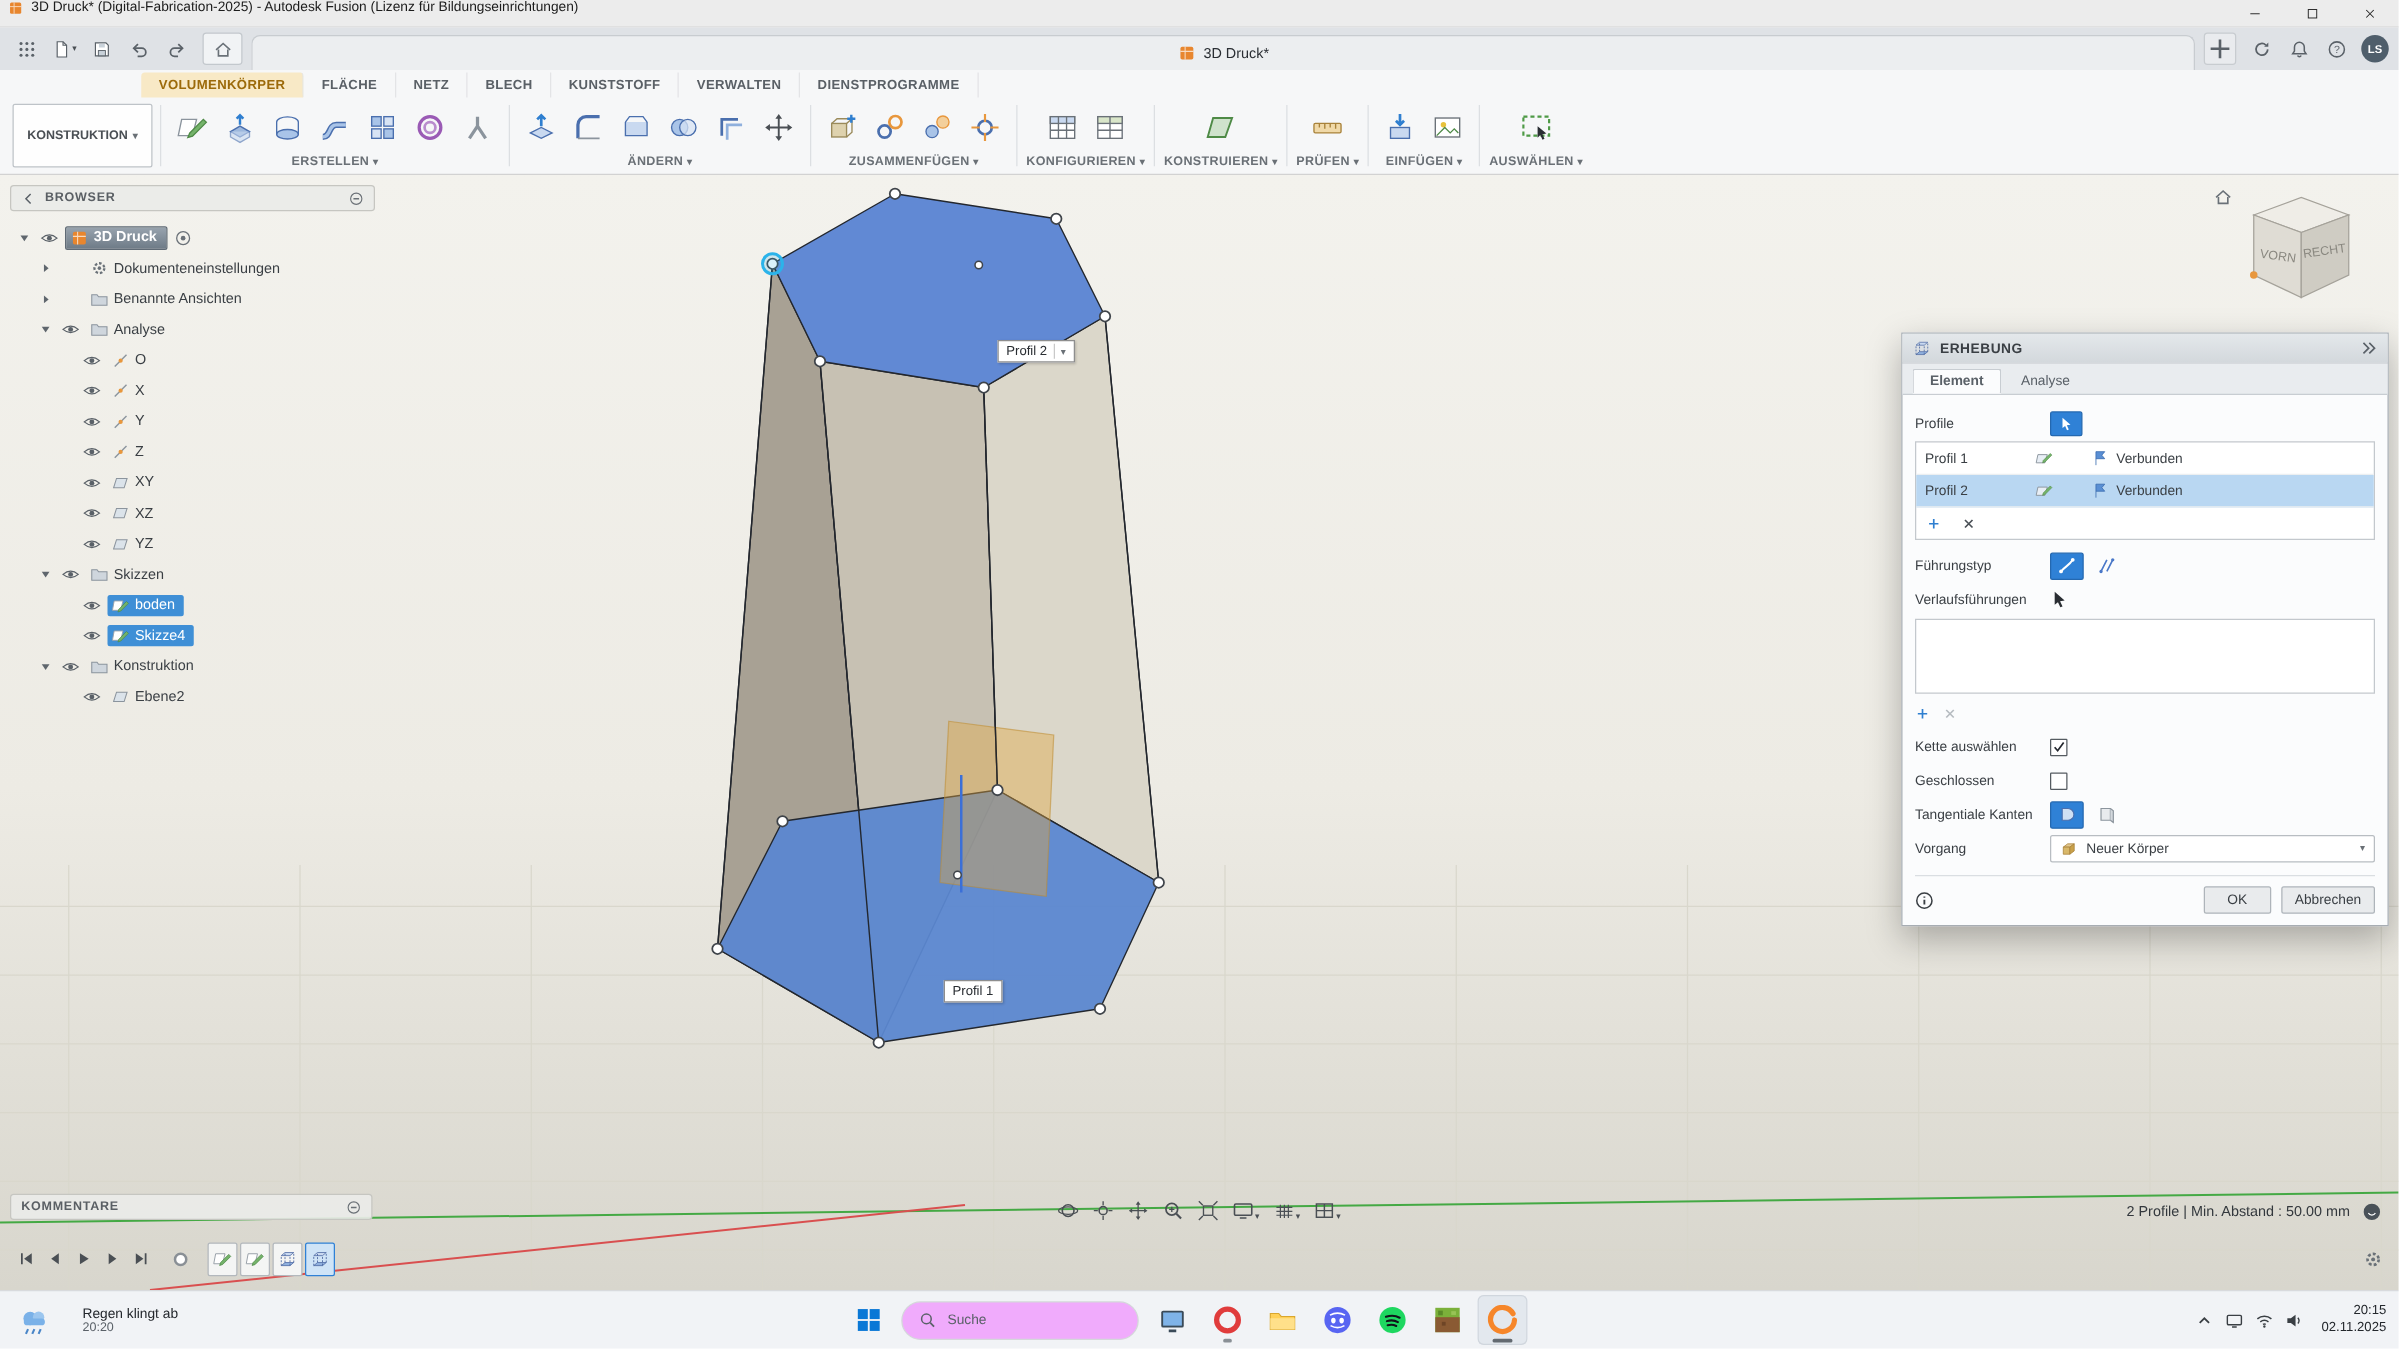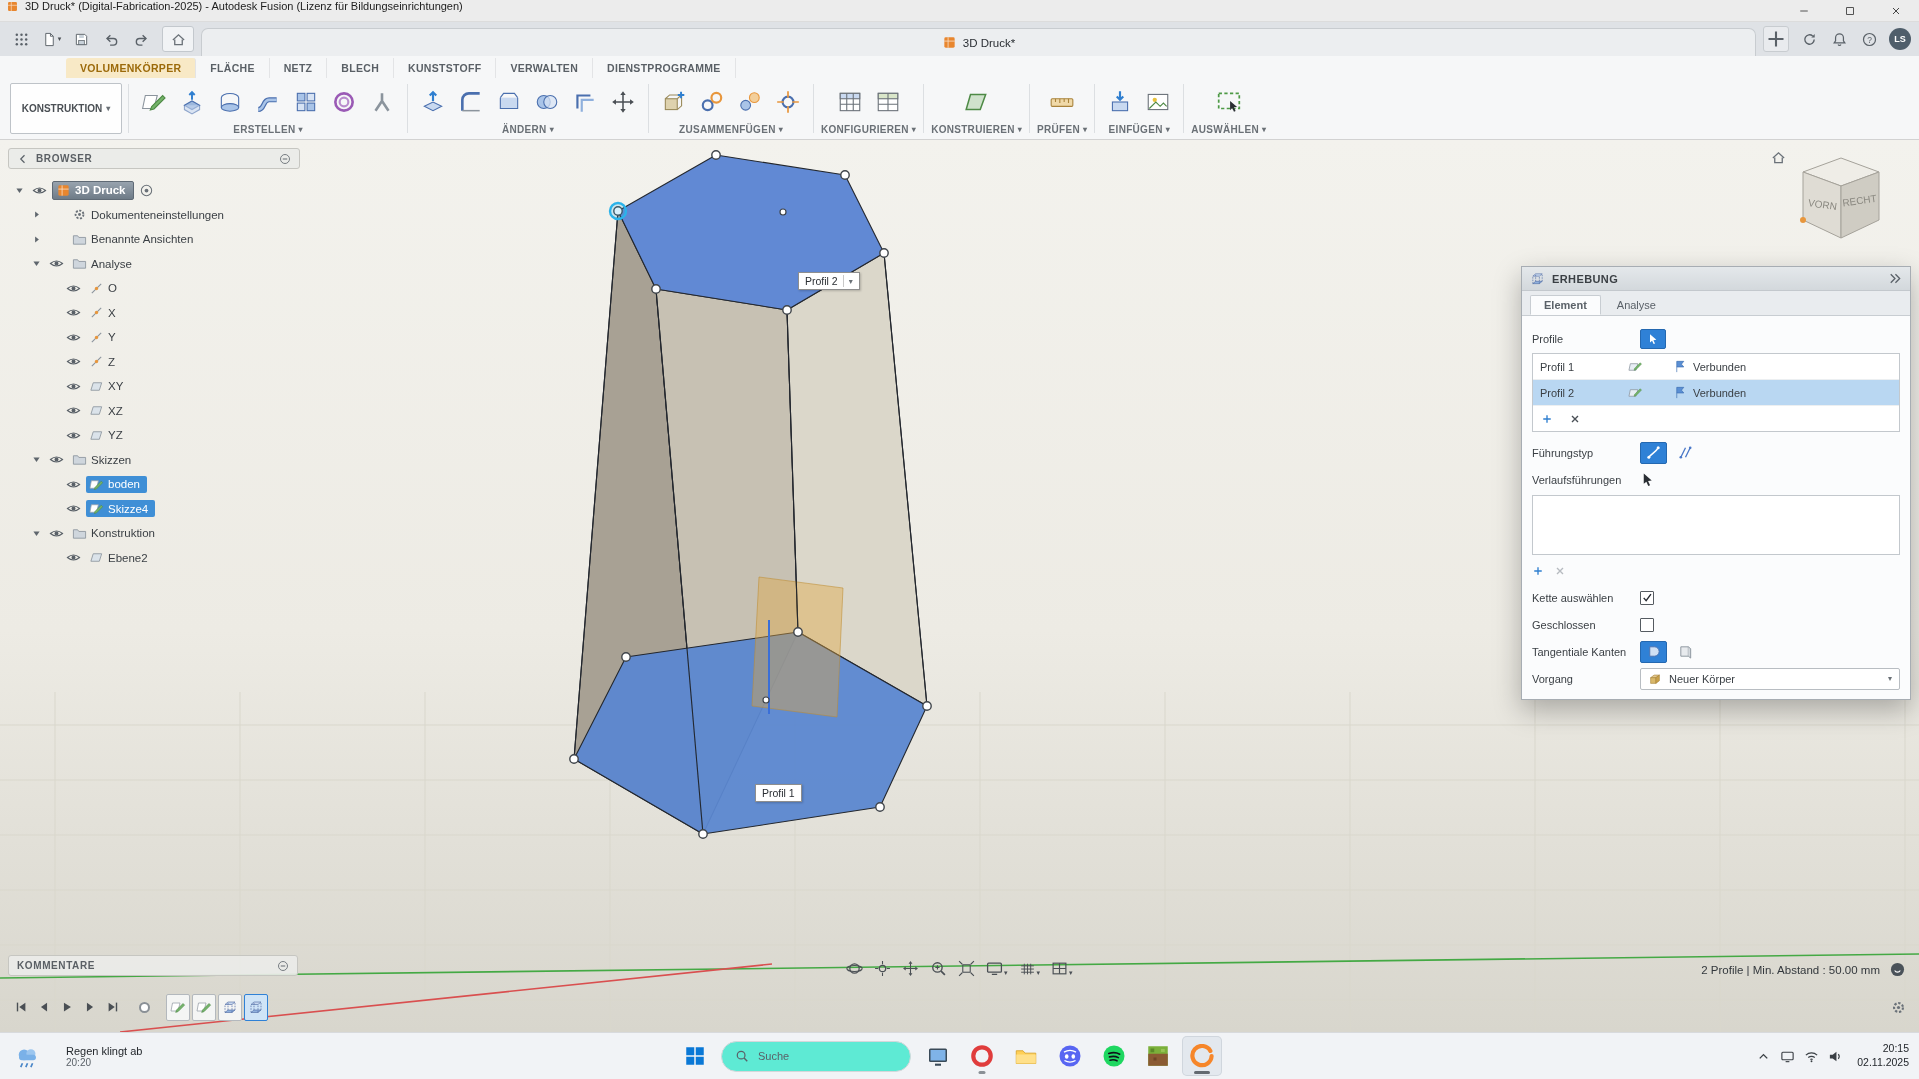--- a/index.html
+++ b/index.html
@@ -24,21 +24,21 @@
   .tb-icon svg{width:15px;height:15px;}
   #home-btn{width:32px;height:26px;background:#f1f3f5;border:1px solid #c3c8cd;border-radius:3px;display:flex;align-items:center;justify-content:center;margin:0 4px;}
   #doc-tab{flex:1;height:28px;align-self:flex-end;background:#eceef0;border:1px solid #c8ccd0;border-bottom:none;border-radius:7px 7px 0 0;display:flex;align-items:center;justify-content:center;gap:6px;position:relative;}
   #doc-tab .tlab{font-size:11.5px;color:#2a2e33;}
   #tab-close{position:absolute;right:8px;background:none;border:none;}
   #new-tab{width:26px;height:26px;background:#e9ebee;border:1px solid #c8ccd0;border-radius:3px;display:flex;align-items:center;justify-content:center;margin:0 4px;}
   #avatar{width:22px;height:22px;border-radius:50%;background:#4f5e6b;color:#fff;font-size:9px;font-weight:bold;display:flex;align-items:center;justify-content:center;margin-left:3px;}
 
   
   #ribbon{height:84px;background:#f6f7f8;border-bottom:1px solid #d2d2d2;}
-  #ribbon-tabs{display:flex;height:22px;padding-left:66px;align-items:flex-end;}
+  #ribbon-tabs{display:flex;height:22px;padding-left:113px;align-items:flex-end;}
   .rtab{padding:4px 14px;font-size:10.5px;font-weight:bold;color:#5a6066;letter-spacing:.3px;border-right:1px solid #e3e4e6;}
   .rtab.active{background:#f8e9c6;color:#9c6a0a;border-radius:3px 3px 0 0;}
   #ribbon-body{display:flex;height:61px;padding:1px 6px;align-items:stretch;}
   #konstruktion-btn{width:112px;margin:4px 4px;border:1px solid #bec3c8;background:#fefefe;border-radius:2px;font-size:10px;font-weight:bold;color:#4a4f54;display:flex;align-items:center;justify-content:center;gap:4px;}
   .rgroup{display:flex;flex-direction:column;align-items:center;padding:0 5px;}
   .rg-icons{display:flex;gap:2px;flex:1;align-items:center;}
   .rtool{width:36px;height:38px;border:none;background:transparent;display:flex;align-items:center;justify-content:center;}
   .rtool svg{width:26px;height:26px;}
   .rg-label{font-size:10px;font-weight:bold;color:#6a7076;display:flex;gap:3px;align-items:center;padding-bottom:3px;letter-spacing:.3px;}
   .rg-sep{width:1px;background:#dcdfe2;margin:5px 2px;}
@@ -124,21 +124,21 @@
 
   
   #taskbar{height:47px;background:#f1f3f6;border-top:1px solid #d8dadd;position:relative;display:flex;align-items:center;}
   #weather{display:flex;align-items:center;gap:25px;padding:0 14px;height:100%;}
   #weather svg{width:27px;height:27px;}
   .wline1{font-size:11px;color:#23272c;}
   .wline2{font-size:10px;color:#5a6168;}
   #tb-center{position:absolute;left:676px;display:flex;align-items:center;gap:7px;height:100%;}
   #start-btn{width:38px;height:38px;display:flex;align-items:center;justify-content:center;background:none;border:none;border-radius:4px;}
   #start-btn svg{width:20px;height:20px;}
-  #search-pill{width:190px;height:31px;border-radius:16px;background:#5eead4;border:1px solid #d4d7da;display:flex;align-items:center;gap:9px;padding:0 13px;color:#5a6168;}
+  #search-pill{width:190px;height:31px;border-radius:16px;background:#f0abfc;border:1px solid #d4d7da;display:flex;align-items:center;gap:9px;padding:0 13px;color:#5a6168;}
   #search-pill svg{width:14px;height:14px;}
   .app-btn{width:40px;height:40px;display:flex;align-items:center;justify-content:center;position:relative;border-radius:5px;background:none;border:none;}
   .app-btn.active{background:#e3e8ee;box-shadow:inset 0 0 0 1px #d0d6dd;}
   .app-btn svg{width:24px;height:24px;}
   .app-ind{position:absolute;bottom:2px;left:50%;transform:translateX(-50%);height:3px;width:7px;border-radius:2px;background:#8a9096;}
   .app-btn.active .app-ind{width:16px;background:#636a71;}
   #tray{margin-left:auto;display:flex;align-items:center;gap:2px;padding-right:10px;}
   .tray-ic{width:24px;height:30px;display:flex;align-items:center;justify-content:center;background:none;border:none;}
   .tray-ic svg{width:15px;height:15px;}
   #clock{text-align:right;font-size:10.5px;line-height:1.3;margin-left:8px;color:#23272c;}
@@ -1053,20 +1053,31 @@
                 <svg viewBox="0 0 16 16">
                   <path d="M3 6.5 7 3.5h6L9 6.5Z" fill="#e3c88f" stroke="#a8823a" stroke-width="0.7"></path>
                   <path d="M3 6.5h6v6.5H3Z" fill="#d9b86a" stroke="#a8823a" stroke-width="0.7"></path>
                   <path d="M9 6.5l4-3v6.5l-4 3Z" fill="#c9a14a" stroke="#a8823a" stroke-width="0.7"></path>
                 </svg>
               </span>
             <span>Neuer Körper</span>
             <span class="dv">▾</span>
           </div>
         </div>
+        <div class="dlg-footer">
+          <span class="ic">
+              <svg viewBox="0 0 16 16">
+                <circle cx="8" cy="8" r="6.5" fill="none" stroke="#3a3f44" stroke-width="1.3"></circle>
+                <path d="M8 7.2v4M8 4.4v1.2" stroke="#3a3f44" stroke-width="1.6"></path>
+              </svg>
+            </span>
+          <span class="spacer"></span>
+          <button class="dbtn">OK</button>
+          <button class="dbtn">Abbrechen</button>
+        </div>
       </div>
     </div>
 
     <div id="kommentare">
       <span>KOMMENTARE</span>
       <span class="ic right">
           <svg viewBox="0 0 16 16">
             <circle cx="8" cy="8" r="6" fill="none" stroke="#6a7076" stroke-width="1.2"></circle>
             <path d="M5 8h6" stroke="#6a7076" stroke-width="1.4"></path>
           </svg>

